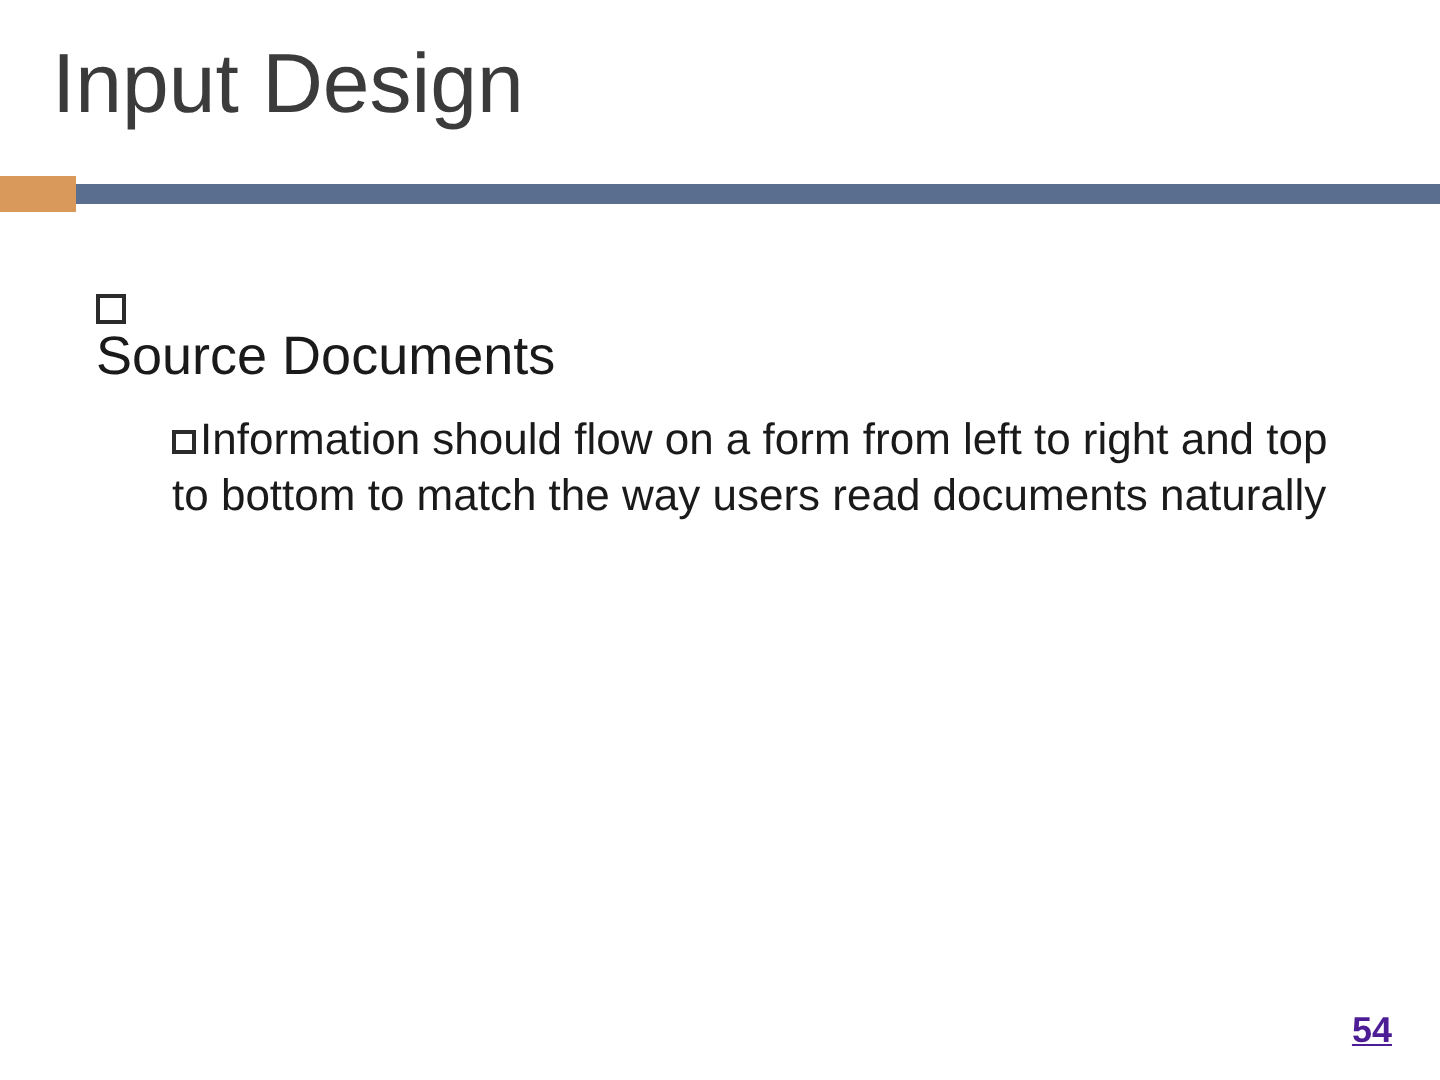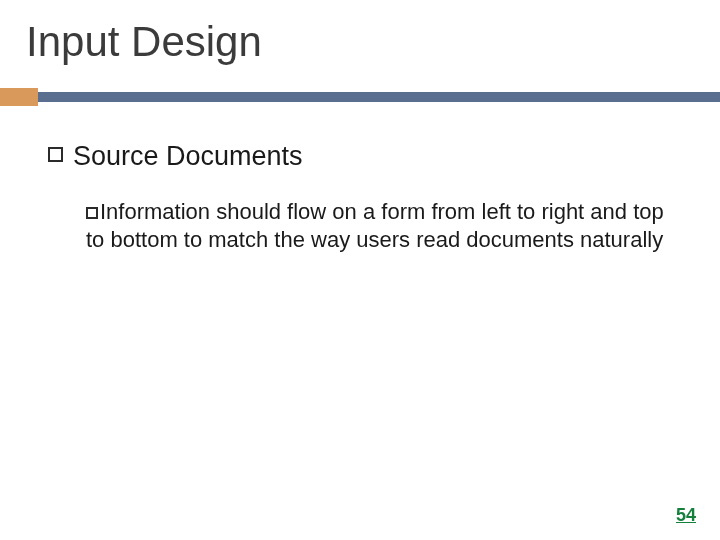--- a/index.html
+++ b/index.html
@@ -4,27 +4,27 @@
 <style>
   * { margin: 0; padding: 0; box-sizing: border-box; }
   html, body { width: 720px; height: 540px; background: #fff; font-family: Arial, Helvetica, sans-serif; color: #141414; }
   .slide { position: relative; width: 720px; height: 540px; }
   .title { position: absolute; left: 26px; top: 18px; font-size: 42px; font-weight: 400; color: #3b3b3b; }
   .rule-row { position: absolute; left: 0; top: 88px; width: 720px; height: 18px; }
   .rule-orange { position: absolute; left: 0; top: 0; width: 38px; height: 18px; background: #d9995a; }
   .rule-blue { position: absolute; left: 38px; top: 4px; width: 682px; height: 10px; background: #5a6f8f; }
   .content { position: absolute; left: 48px; top: 140px; width: 630px; }
   .level1 { margin-bottom: 14px; }
-  .level1-row { display: flex; align-items: flex-start; }
+  .level1-row { display: flex; align-items: flex-start; flex-direction: column; }
   .bullet-box { width: 15px; height: 15px; border: 2px solid #2b2b2b; margin-top: 7px; margin-right: 10px; flex: 0 0 auto; }
   .level1-text { font-size: 27px; line-height: 1.25; color: #1a1a1a; }
-  .level2-wrap { margin-left: 38px; margin-top: 24px; }
+  .level2-wrap { margin-left: 38px; margin-top: 10px; }
   .level2 { margin-bottom: 6px; font-size: 22px; line-height: 1.28; color: #1a1a1a; }
   .inline-box { display: inline-block; width: 12px; height: 12px; border: 2px solid #2b2b2b; vertical-align: baseline; margin-right: 2px; position: relative; top: 0px; }
-  .page-num { position: absolute; right: 24px; bottom: 14px; font-size: 18px; font-weight: 700; color: #15803d; text-decoration: underline; }
+  .page-num { position: absolute; right: 24px; bottom: 14px; font-size: 18px; font-weight: 700; color: #4c1d95; text-decoration: underline; }
 </style>
 </head>
 <body>
 
 <div class="slide">
   <div class="title">Input Design</div>
 
   <div class="rule-row">
     <div class="rule-orange"></div>
     <div class="rule-blue"></div>

